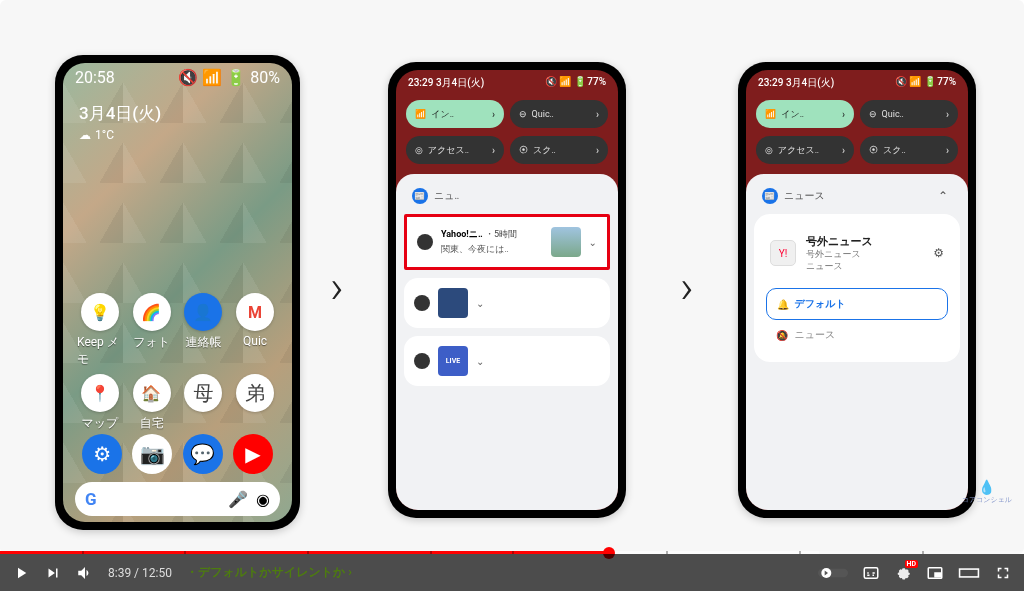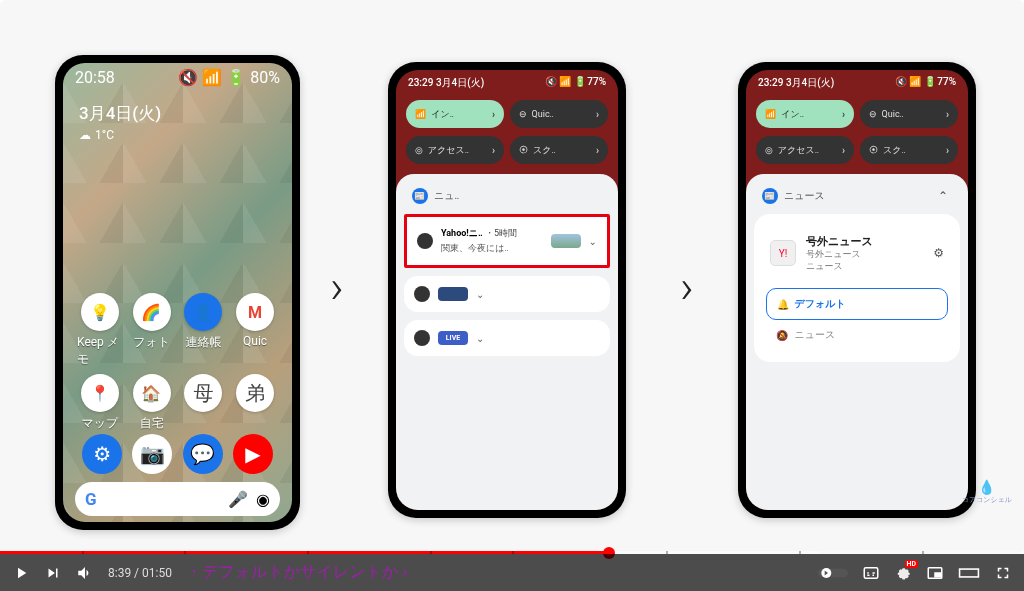--- a/index.html
+++ b/index.html
@@ -39,21 +39,21 @@
 .notif-panel { background:#f1f2f4; border-radius:18px 18px 0 0; margin-top:6px; height:100%; padding:10px 8px; position:relative; }
 .notif-header { display:flex; align-items:center; gap:6px; padding:4px 8px 10px; font-size:10px; color:#555; }
 .notif-header .round-ico { width:16px; height:16px; border-radius:50%; background:#1a73e8; color:#fff; display:flex; align-items:center; justify-content:center; font-size:9px; }
 .notif-card { background:#fff; border-radius:14px; padding:10px; margin-bottom:8px; display:flex; gap:8px; align-items:center; position:relative; }
 .notif-card .app-ico { width:16px; height:16px; border-radius:50%; background:#6200ee; flex-shrink:0; }
 .notif-card .app-ico.dark { background:#333; }
 .notif-card .content { flex:1; min-width:0; }
 .notif-card .title-row { font-size:9px; color:#444; white-space:nowrap; overflow:hidden; text-overflow:ellipsis; }
 .notif-card .title-row b { color:#000; }
 .notif-card .body { font-size:9px; color:#555; margin-top:2px; white-space:nowrap; overflow:hidden; text-overflow:ellipsis; }
-.notif-card .thumb { width:30px; height:14px; border-radius:4px; background:#5b8fc7; flex-shrink:0; display:flex; align-items:center; justify-content:center; font-size:7px; color:#fff; font-weight:700; }
+.notif-card .thumb { width:30px; height:30px; border-radius:4px; background:#5b8fc7; flex-shrink:0; display:flex; align-items:center; justify-content:center; font-size:7px; color:#fff; font-weight:700; }
 .notif-card .expand { font-size:10px; color:#666; }
 .red-box { border: 3px solid #e60012; border-radius:2px; }
 .callout { position:absolute; top:172px; left:88px; background:#fff; border:2px solid #000; border-radius:8px; padding:6px 18px; font-size:15px; font-weight:700; z-index:5; }
 .callout::after { content:''; position:absolute; bottom:-12px; left:50%; transform:translateX(-50%); border:8px solid transparent; border-top-color:#000; }
 .callout::before { content:''; position:absolute; bottom:-8px; left:50%; transform:translateX(-50%); border:6px solid transparent; border-top-color:#fff; z-index:1; }
 
 
 .notif-settings-card { background:#fff; border-radius:16px; padding:12px; }
 .channel-row { display:flex; align-items:center; gap:10px; padding: 8px 4px; }
 .channel-row .ch-ico { width:26px; height:26px; border-radius:5px; background:#f0f0f0; border:1px solid #ddd; display:flex; align-items:center; justify-content:center; font-size:10px; }
@@ -76,21 +76,21 @@
 
 .progress { position:absolute; bottom:37px; left:0; right:0; height:3px; background:rgba(255,255,255,.3); }
 .progress .played { position:absolute; left:0; top:0; height:100%; width:59.5%; background:#f00; }
 .progress .buffered { position:absolute; left:0; top:0; height:100%; width:80%; background:rgba(255,255,255,.5); }
 .progress .handle { position:absolute; left:59.5%; top:50%; transform:translate(-50%,-50%); width:12px; height:12px; border-radius:50%; background:#f00; }
 .progress .chapter-marks { position:absolute; inset:0; }
 .progress .mark { position:absolute; top:0; width:2px; height:100%; background:rgba(0,0,0,.3); }
 
 .controls { position:absolute; bottom:0; left:0; right:0; height:37px; background:rgba(0,0,0,.7); display:flex; align-items:center; padding:0 12px; color:#fff; font-size:12px; gap:14px; }
 .controls .time { font-size:12px; color:#ddd; }
-.controls .chapter { font-size:16px; color:#a21caf; }
+.controls .chapter { font-size:12px; color:#4d7c0f;font-weight:bold; }
 .controls .spacer { flex:1; }
 .controls .btn { display:flex; align-items:flex-end; cursor:pointer; position:relative; }
 .controls .hd-badge { position:absolute; top:-4px; right:-6px; background:#f00; color:#fff; font-size:7px; font-weight:700; padding:0 2px; border-radius:2px; }
 </style>
 </head>
 <body>
 
 <div class="video-area">
 
   <div class="phone phone1">
@@ -317,21 +317,21 @@
     <svg width="18" height="18" viewBox="0 0 24 24" fill="#fff">
         <path d="M6 18l8.5-6L6 6v12zM16 6v12h2V6h-2z"></path>
       </svg>
   </div>
   <div class="btn">
     <svg width="18" height="18" viewBox="0 0 24 24" fill="#fff">
         <path d="M3 9v6h4l5 5V4L7 9H3zm13.5 3c0-1.77-1.02-3.29-2.5-4.03v8.05c1.48-.73 2.5-2.25 2.5-4.02z"></path>
       </svg>
   </div>
   <span class="time">
-    <span>8:39</span> / <span>01:50</span>
+    <span>8:39</span> / <span>12:50</span>
   </span>
   <span class="chapter">
     <span>・デフォルトかサイレントか</span> <span>›</span>
   </span>
   <div class="spacer"></div>
   <div class="btn">
     <svg width="30" height="14" viewBox="0 0 36 16">
         <rect x="0" y="3" width="36" height="10" rx="5" fill="#555"></rect>
         <circle cx="10" cy="8" r="6" fill="#fff"></circle>
         <path d="M8 5 l4 3 l-4 3 z" fill="#555"></path>

